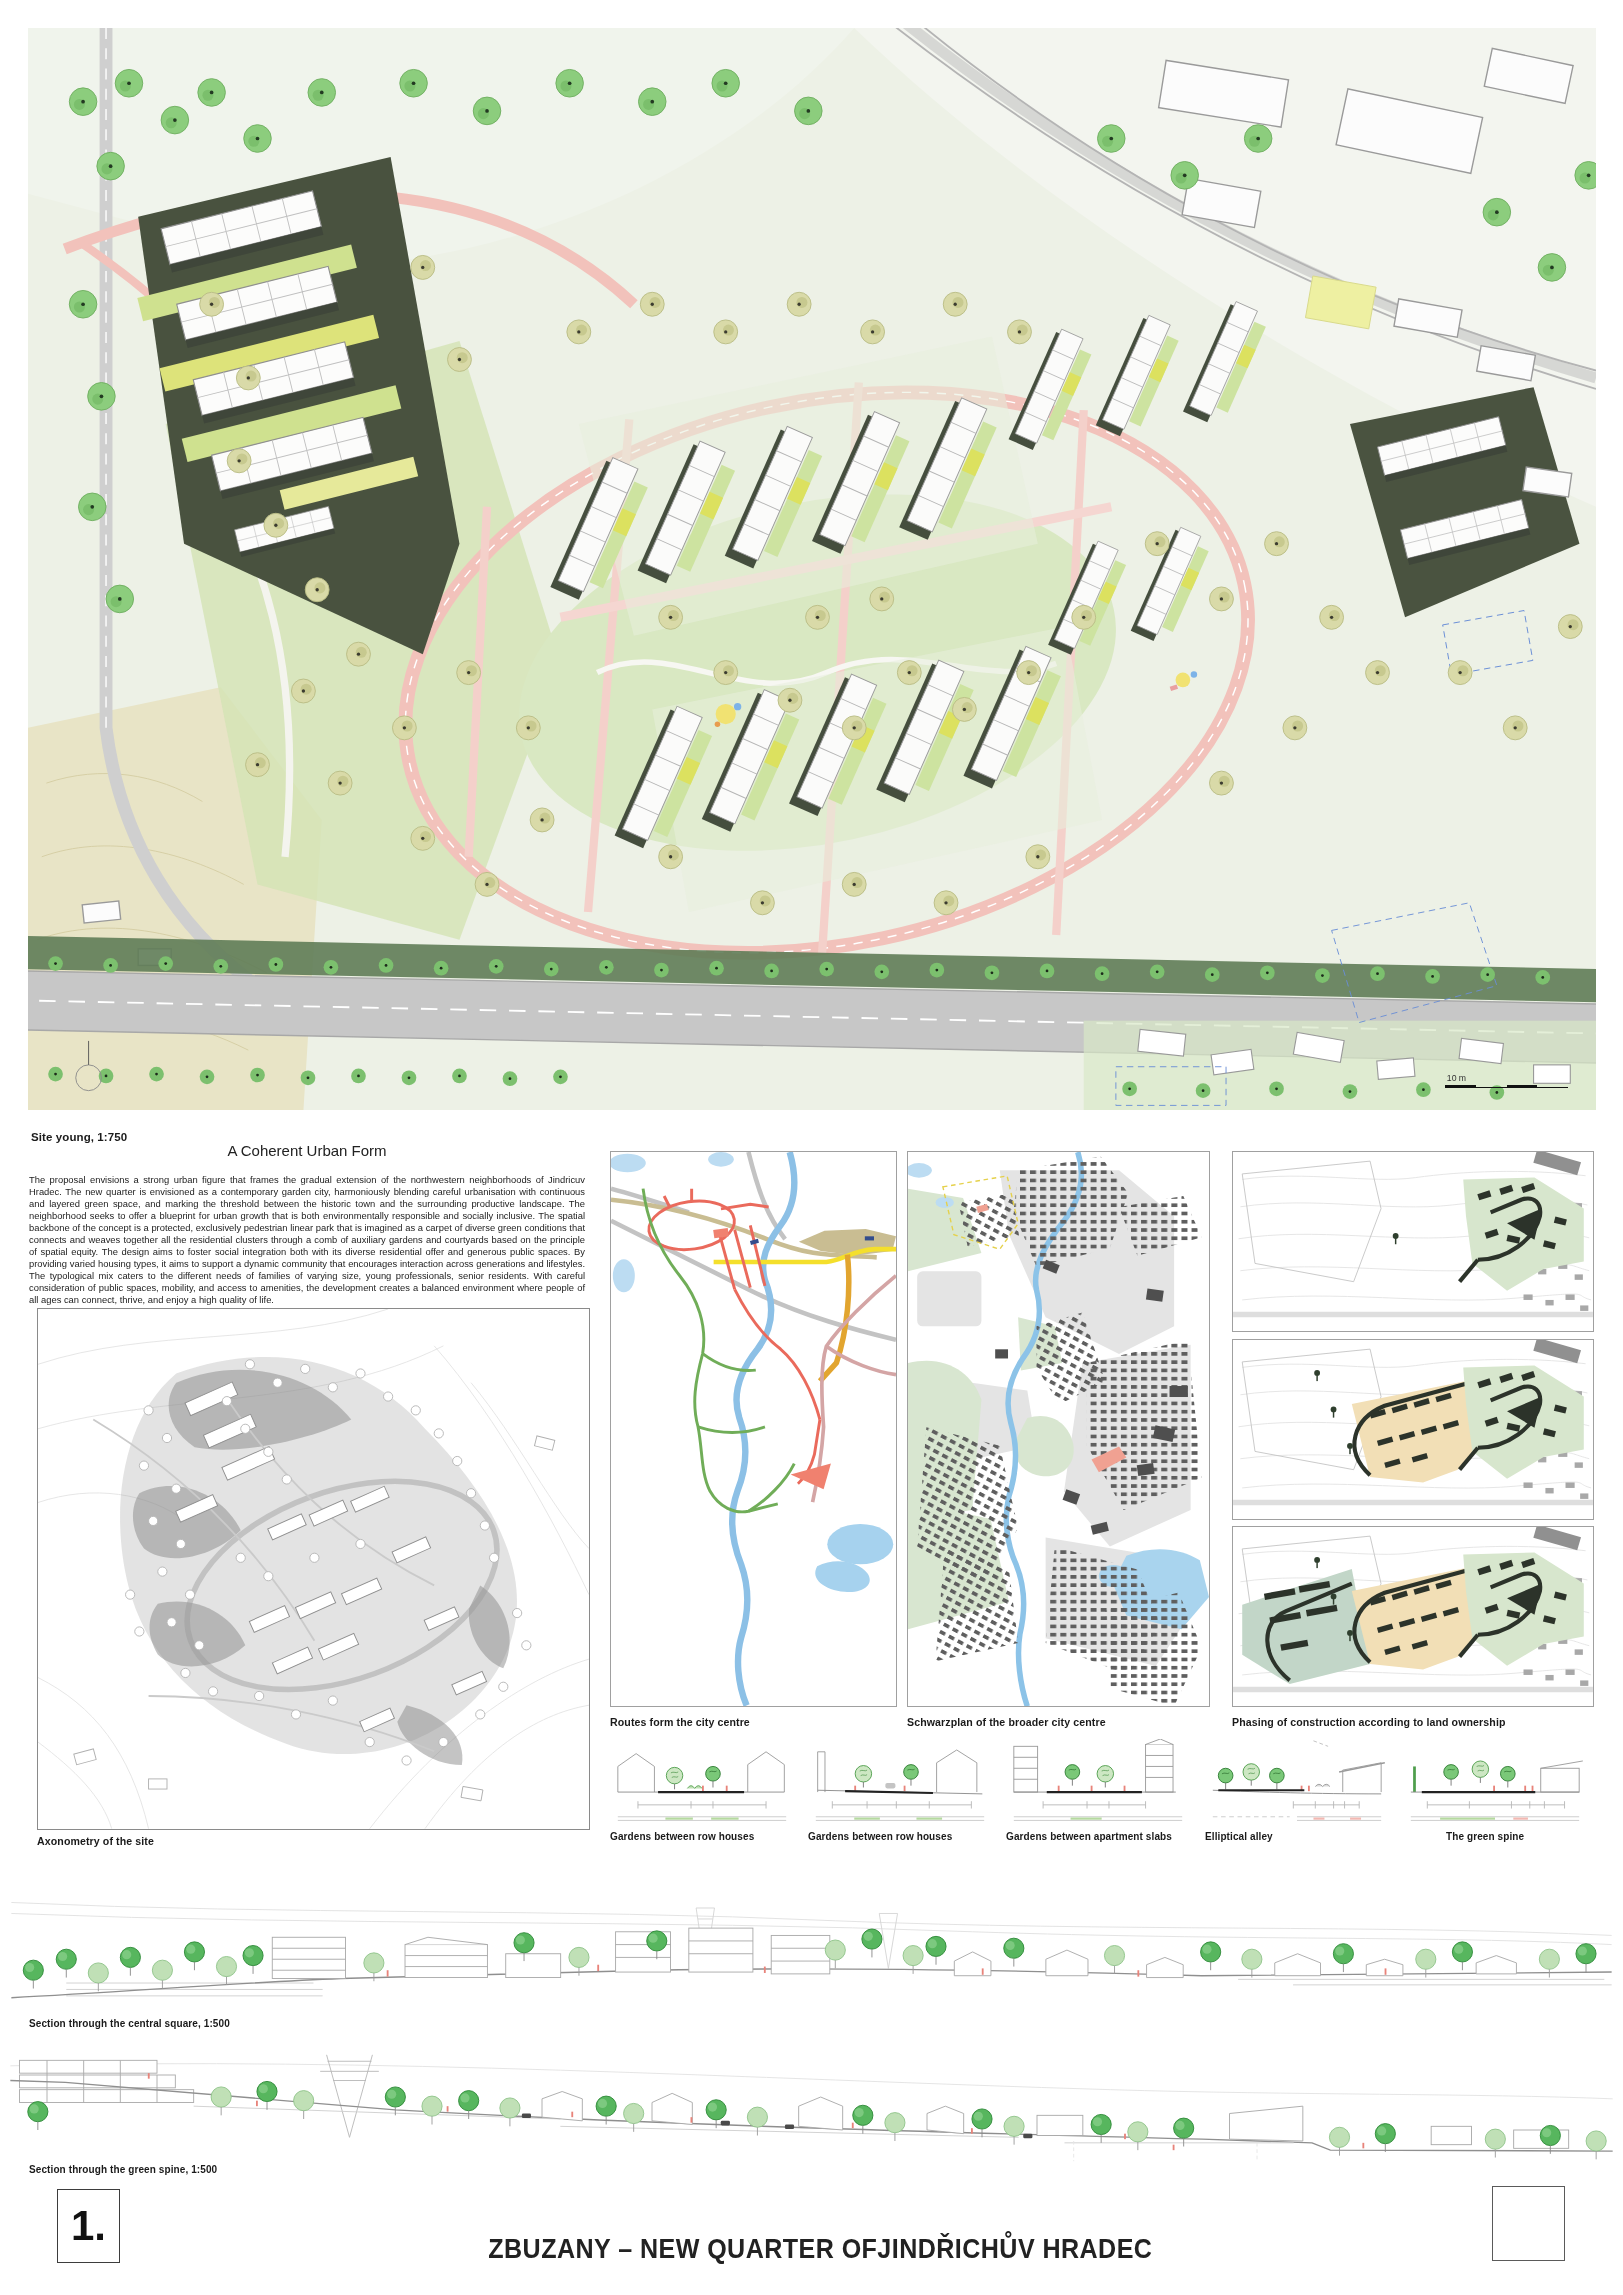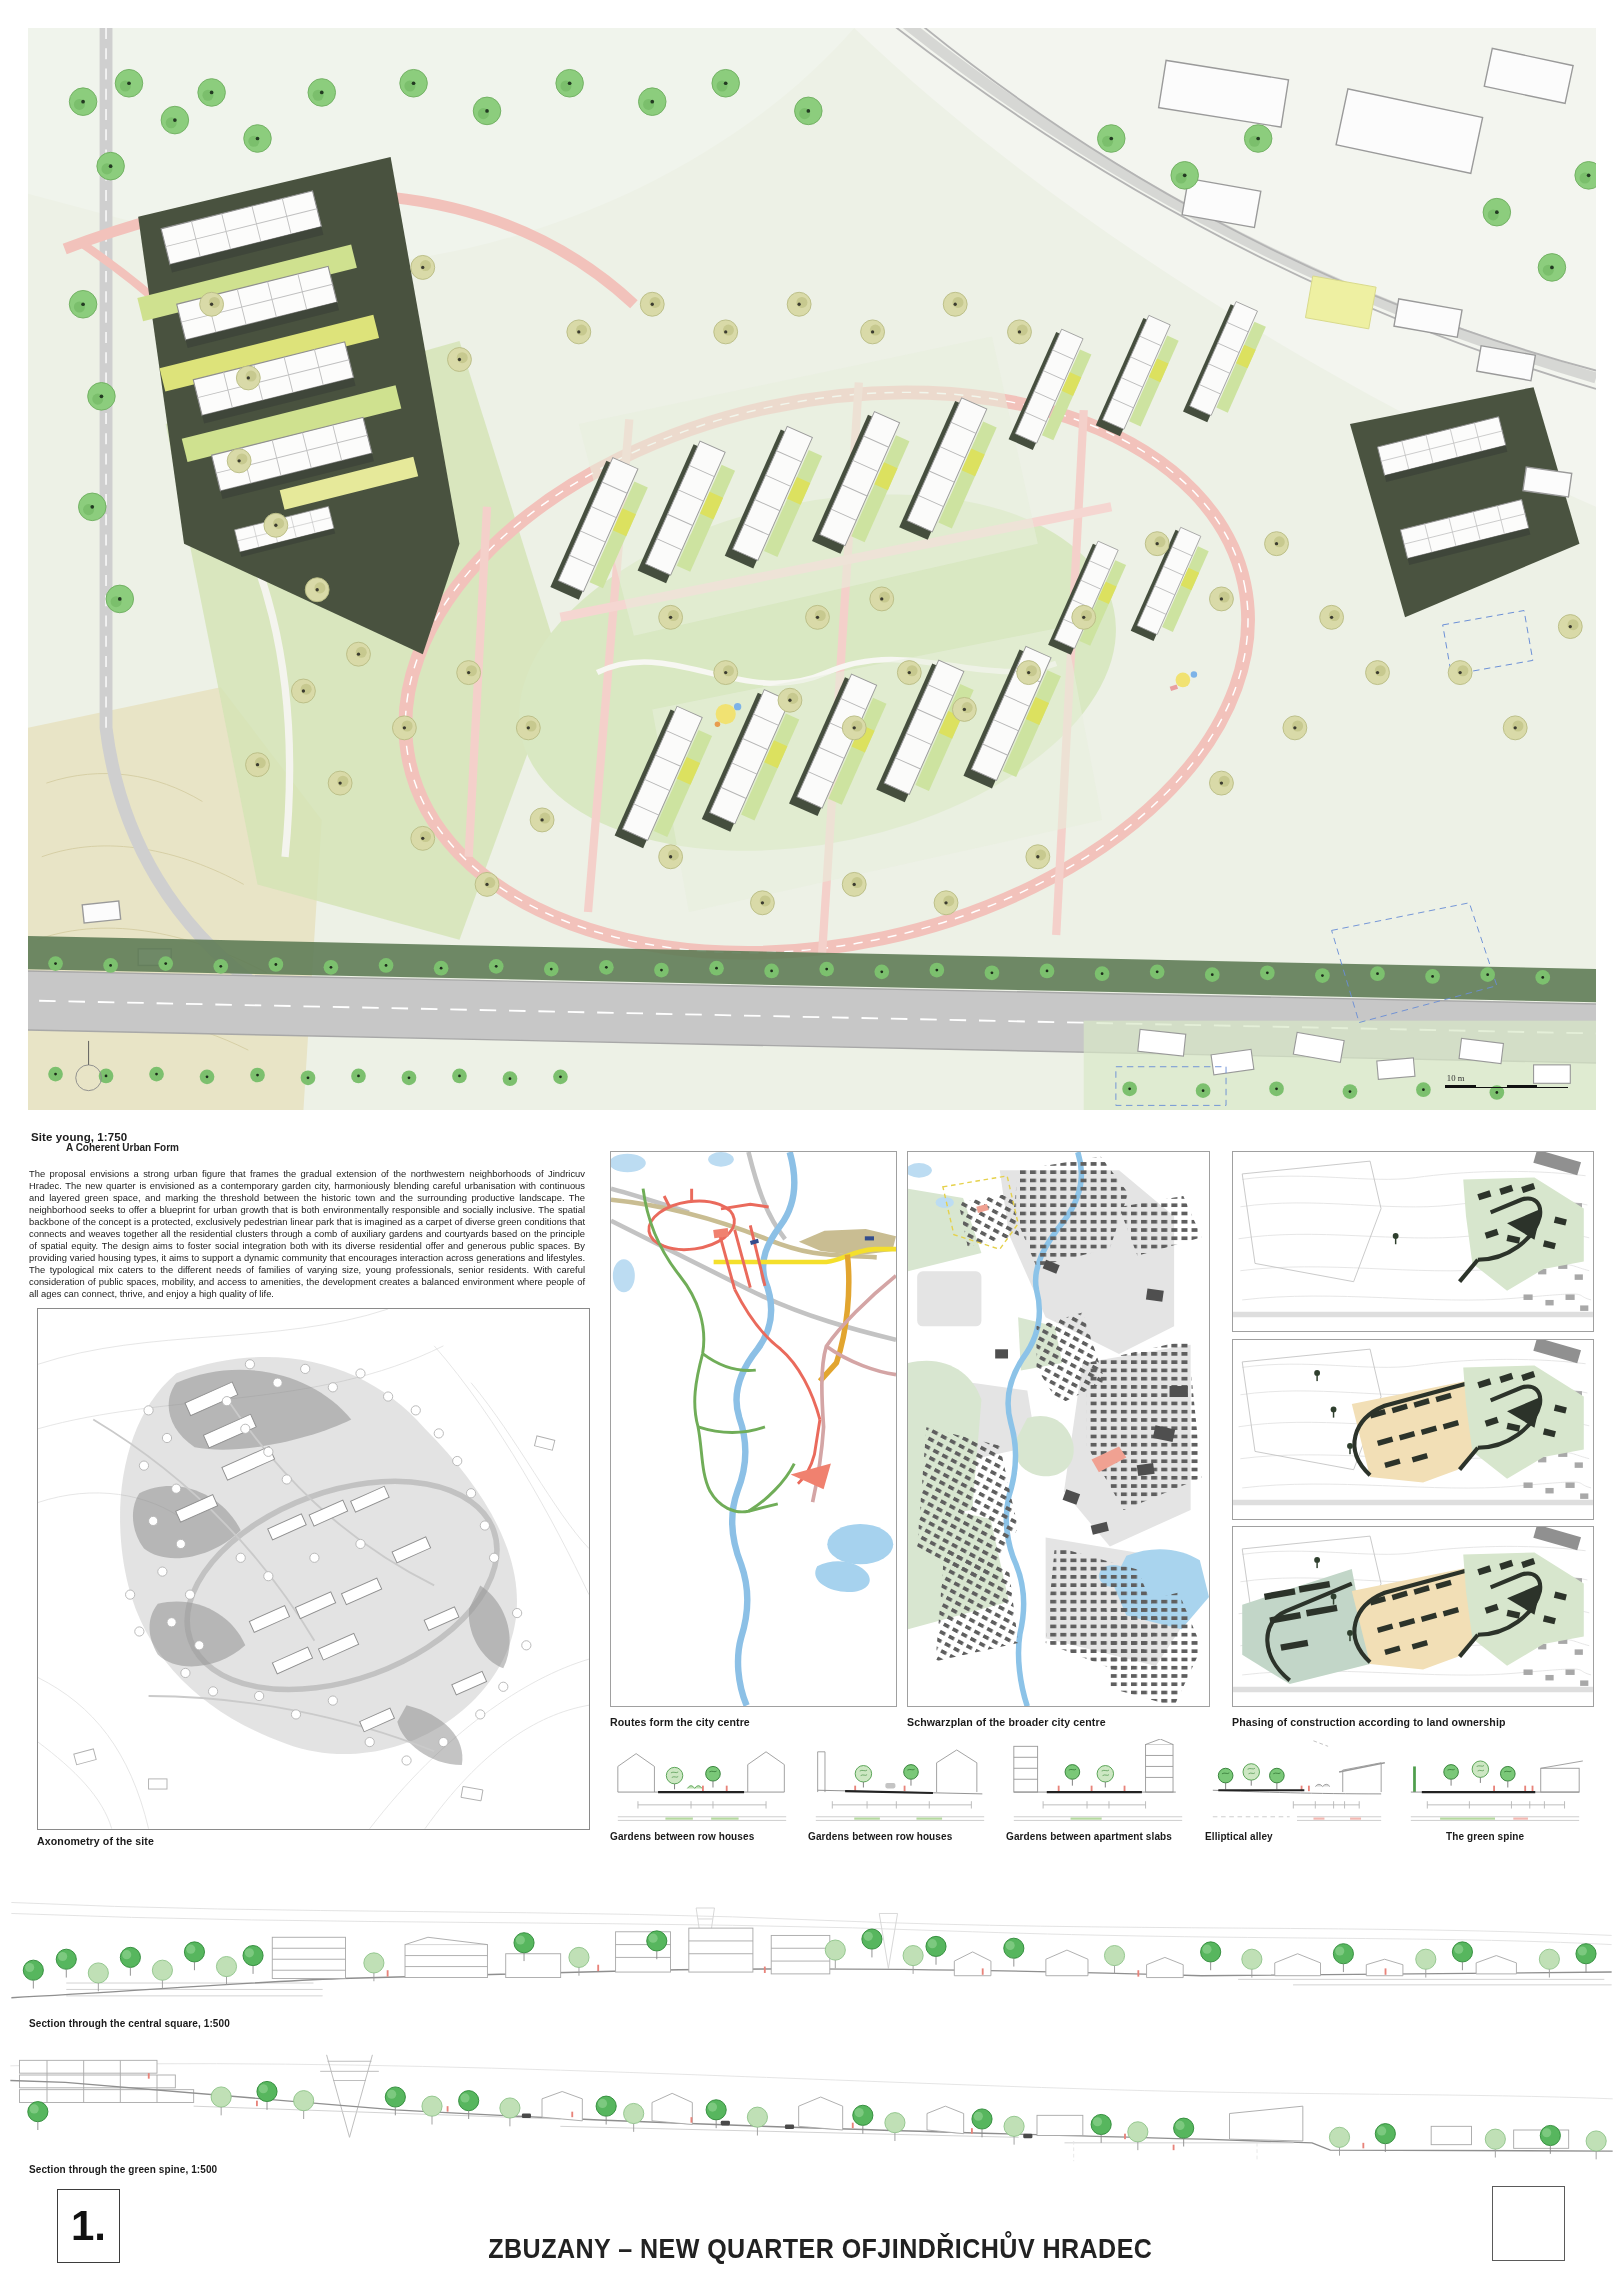--- a/index.html
+++ b/index.html
@@ -8,41 +8,41 @@
   .abs{position:absolute;}
   .caption{font-size:10.6px;font-weight:bold;color:#1a1a1a;letter-spacing:0.1px;}
   .caption.normal{font-weight:bold;}
   figure{margin:0;padding:0;}
   .panel{background:#fff;border:0.9px solid #9a9a9a;box-sizing:border-box;}
   .panel svg{display:block;}
   .siteplan{left:27.5px;top:27.5px;width:1568px;height:1082px;}
   .siteplan svg{width:100%;height:100%;}
   .siteplan-caption{left:31px;top:1131px;font-size:11.5px;}
   .narrative{left:29px;top:1142px;width:556px;}
-  .narrative h2{font-size:10px;font-weight:bold;margin:0 37px 14.7px 37px;color:#222;}
+  .narrative h2{font-size:15px;font-weight:normal;text-align:center;margin:0 37px 14.7px 37px;color:#222;}
   .narrative p{font-size:9.4px;line-height:1.28;text-align:justify;margin:0;color:#222;}
   .axon{left:37px;top:1308px;width:551px;height:520px;border:0.9px solid #8a8a8a;}
   .axon-caption{left:37px;top:1835px;}
   .routes{left:610px;top:1151px;width:287px;height:556px;border:0.9px solid #a0a0a0;}
   .routes-caption{left:610px;top:1716px;}
   .schwarz{left:907px;top:1151px;width:303px;height:556px;border:0.9px solid #a0a0a0;}
   .schwarz-caption{left:907px;top:1716px;}
   .phasing{left:1232px;top:1151px;width:362px;height:556px;display:flex;flex-direction:column;justify-content:space-between;}
   .phasing .mini{border:0.9px solid #a0a0a0;box-sizing:border-box;background:#fff;}
   .phasing-caption{left:1232px;top:1716px;}
   .ssec{top:1739px;width:184px;height:86px;}
   .ssec svg{width:100%;height:100%;}
   .ssec-caption{top:1831px;font-size:10px;}
   .longsec{left:9.2px;width:1605px;}
   .longsec svg{width:100%;height:100%;display:block;}
   .lsA{top:1886px;height:130px;}
   .lsB{top:2053px;height:110px;}
   .lsA-caption{left:29px;top:2018px;font-size:10px;}
   .lsB-caption{left:29px;top:2164px;font-size:10px;}
-  .scalebar{left:1445px;top:1073px;width:129px;font-family:Liberation Serif, serif;}
+  .scalebar{left:1445px;top:1073px;width:129px;}
   .scalebar-label{font-size:8.7px;color:#333;display:block;margin:0 0 1.8px 1.8px;}
   .scalebar-bar{display:flex;height:3.7px;width:123px;}
   .scalebar-bar i{flex:1;display:block;}
   .scalebar-bar i:nth-child(odd){background:#111;}
   .scalebar-bar i:nth-child(even){background:transparent;border-bottom:1.4px solid #111;}
   .numbox{left:57px;top:2189px;width:61px;height:72px;border:1.8px solid #3d3d3d;background:#fff;
           display:flex;align-items:center;justify-content:center;}
   .numbox span{font-size:42px;font-weight:bold;color:#111;line-height:1;}
   .board-title{left:0;top:2232px;width:1624px;text-align:center;font-size:28.5px;font-weight:bold;color:#222;padding-left:8px;}
   .board-title span{display:inline-block;transform:scaleX(.88);letter-spacing:0.5px;}

